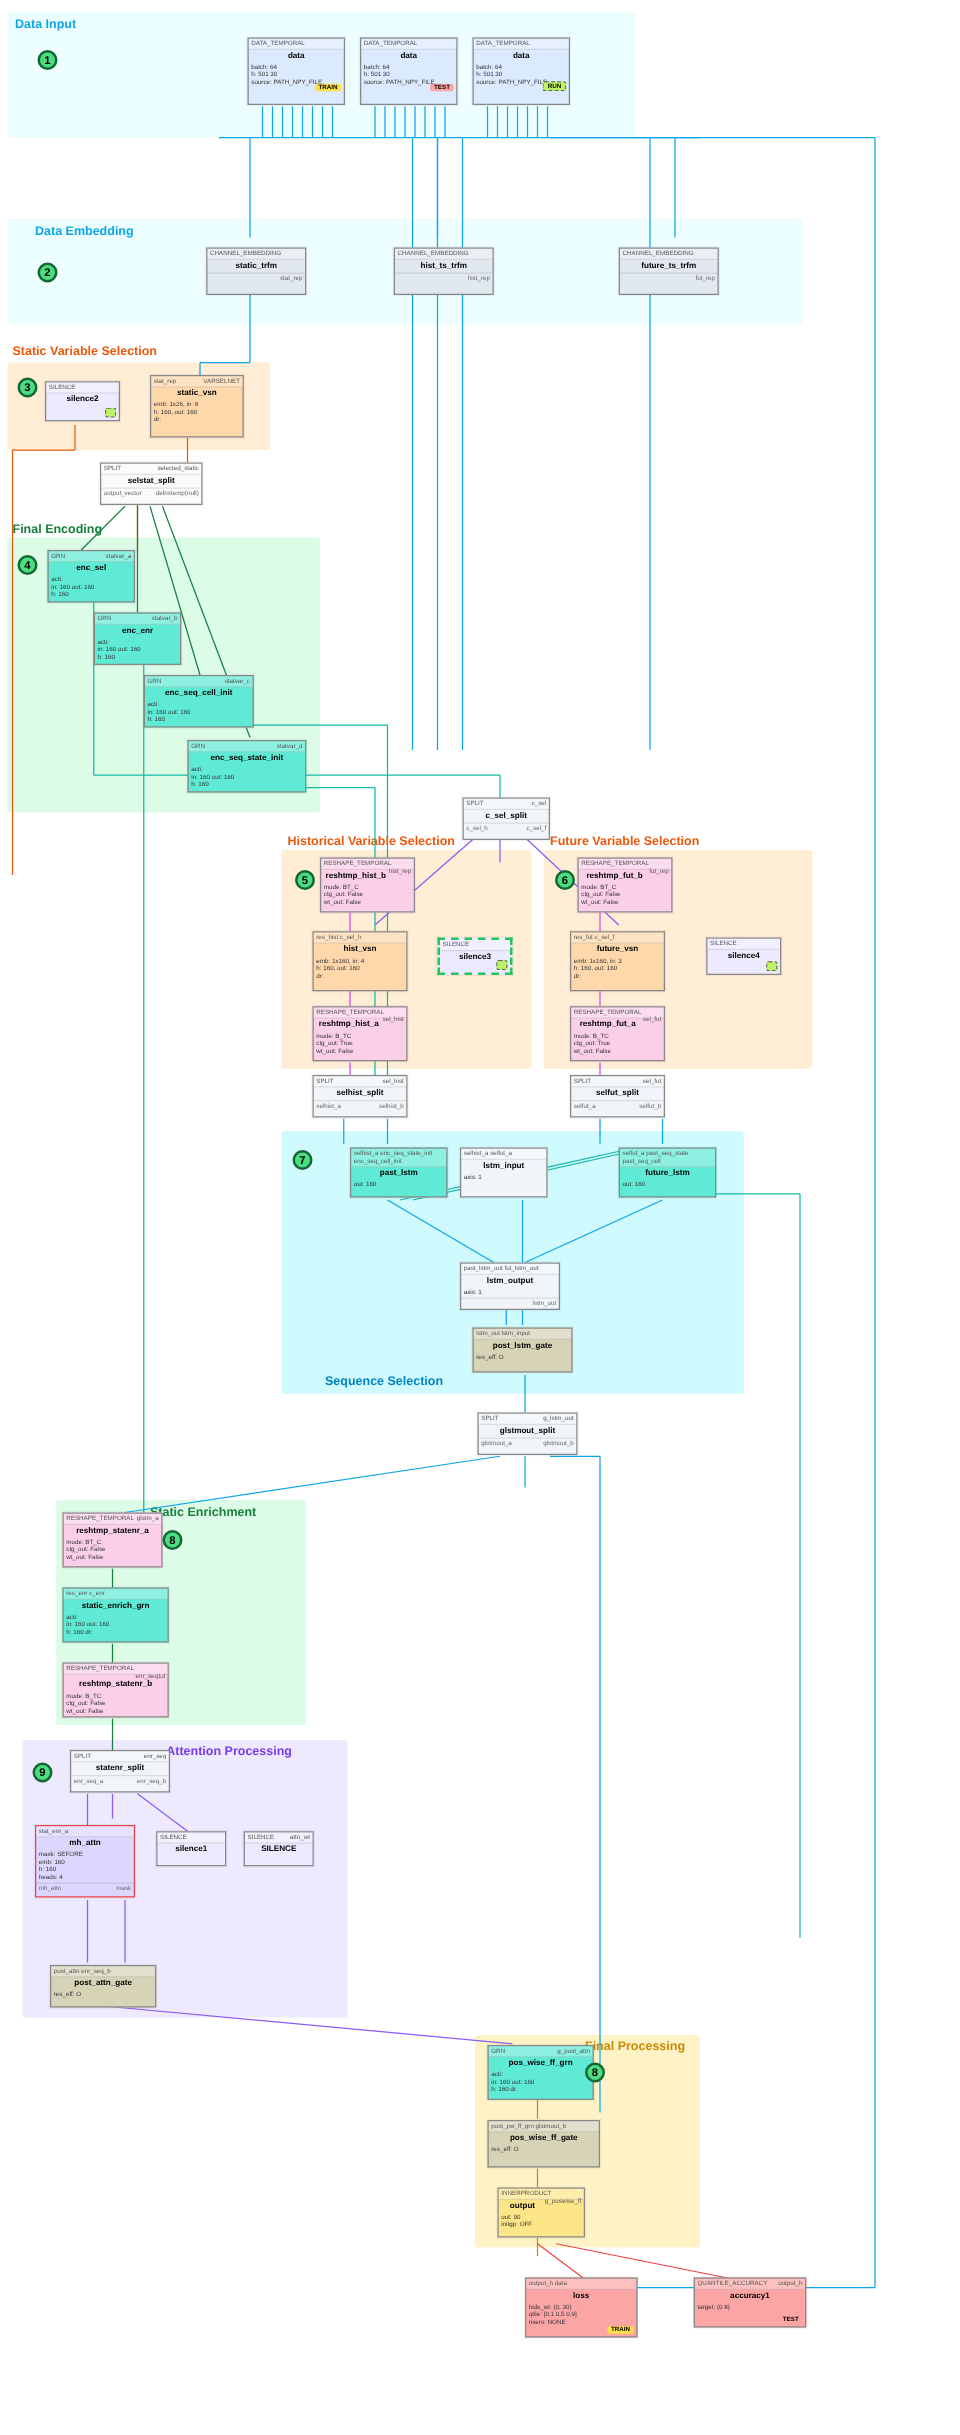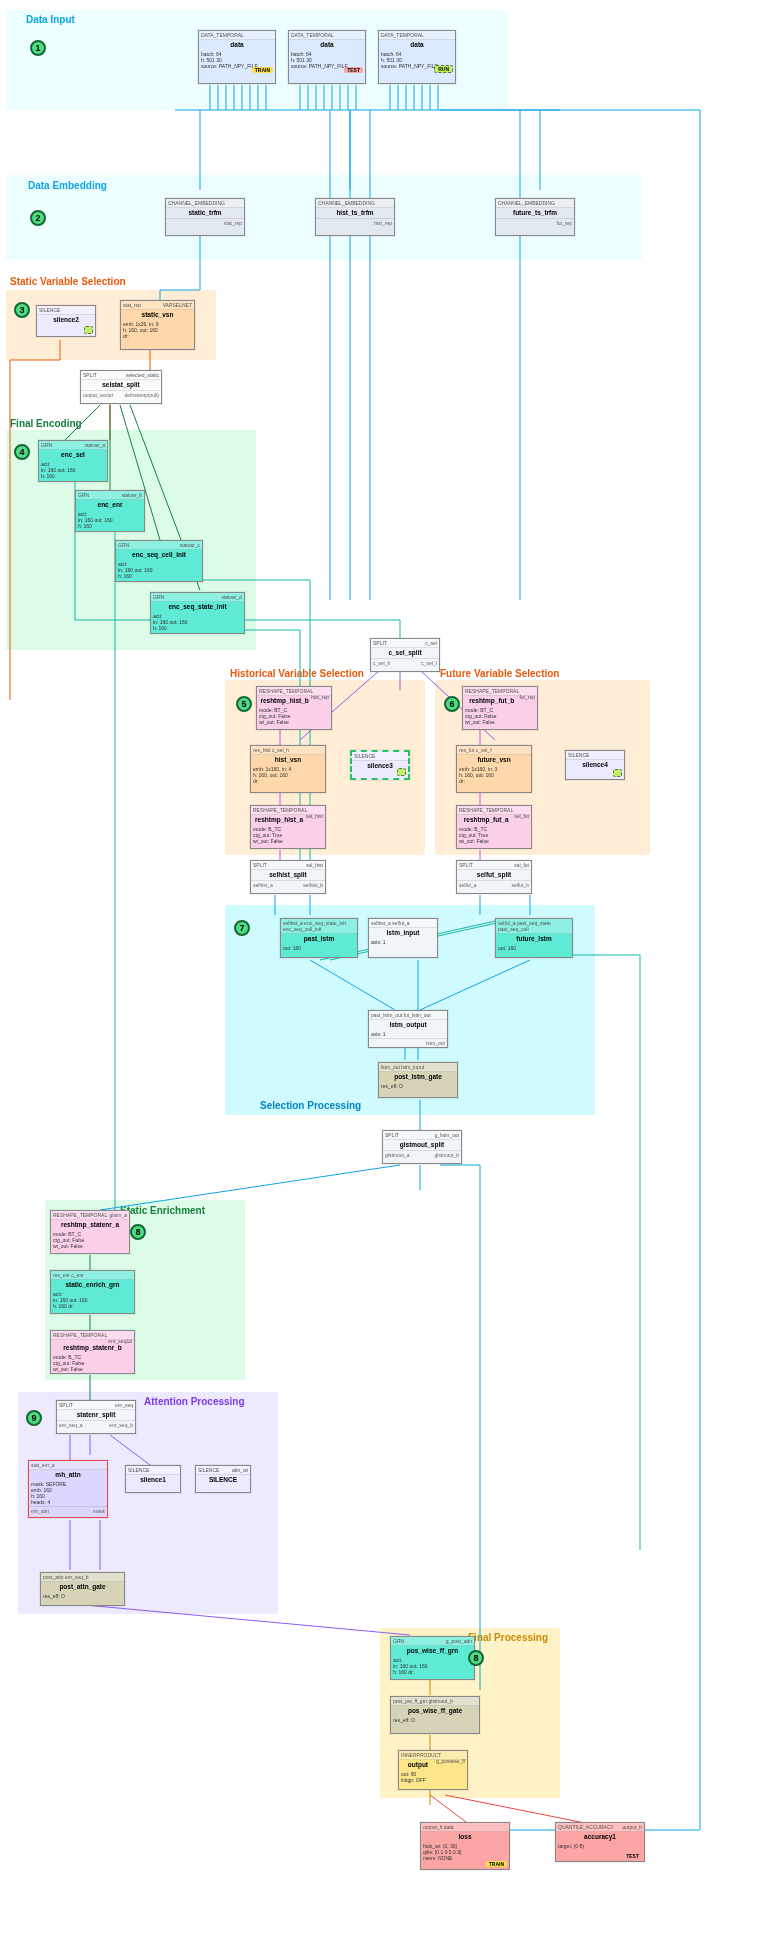--- a/index.html
+++ b/index.html
@@ -244,21 +244,21 @@
     <line class="w" x1="430" y1="1790" x2="430" y2="1805"></line>
   </g>
 
   <g stroke="#ef4444">
     <line class="w" x1="430" y1="1795" x2="470" y2="1825"></line>
     <line class="w" x1="445" y1="1795" x2="595" y2="1825"></line>
   </g>
 </svg>
 
 <div class="region" style="left:6px; top:10px; width:502px; height:100px; background:#ecfeff;"></div>
-<div class="region-label" style="left:26px; top:14px; color:#0ea5e9;">Data Input</div>
+<div class="region-label" style="left:12px; top:14px; color:#0ea5e9;">Data Input</div>
 <div class="badge-num" style="left:30px; top:40px;">1</div>
 
 <div class="node" style="left:198px; top:30px; width:78px; height:54px; background:#dbeafe;">
   <div class="node-header">DATA_TEMPORAL</div>
   <div class="node-title">data</div>
   <div class="node-body">
     <div>batch: 64</div>
     <div>h: 501 30</div>
     <div>source: PATH_NPY_FILE</div>
   </div>
@@ -476,21 +476,21 @@
 <div class="node" style="left:456px; top:860px; width:76px; height:34px; background:#f1f5f9;">
   <div class="node-header"><span>SPLIT</span>&nbsp;<span style="float:right;">sel_fut</span></div>
   <div class="node-title">selfut_split</div>
   <div class="node-footer">
       <span>selfut_a</span>
       <span>selfut_b</span>
     </div>
 </div>
 
 <div class="region" style="left:225px; top:905px; width:370px; height:210px; background:#cffafe;"></div>
-<div class="region-label" style="left:260px; top:1100px; color:#0284c7;">Selection Processing</div>
+<div class="region-label" style="left:260px; top:1100px; color:#0284c7;">Sequence Selection</div>
 <div class="badge-num" style="left:234px; top:920px;">7</div>
 
 <div class="node" style="left:280px; top:918px; width:78px; height:40px; background:#5eead4;">
   <div class="node-header">selhist_a enc_seq_state_init enc_seq_cell_init</div>
   <div class="node-title">past_lstm</div>
   <div class="node-body">
       <div>out: 160</div>
     </div>
 </div>
 <div class="node" style="left:368px; top:918px; width:70px; height:40px; background:#f1f5f9;">
@@ -562,21 +562,21 @@
   <div class="node-header"><span>RESHAPE_TEMPORAL</span>&nbsp;<span style="float:right;">enr_seq1d</span></div>
   <div class="node-title">reshtmp_statenr_b</div>
   <div class="node-body">
       <div>mode: B_TC</div>
       <div>ctg_out: False</div>
       <div>wt_out: False</div>
     </div>
 </div>
 
 <div class="region" style="left:18px; top:1392px; width:260px; height:222px; background:#ede9fe;"></div>
-<div class="region-label" style="left:144px; top:1396px; color:#7c3aed;">Attention Processing</div>
+<div class="region-label" style="left:133px; top:1396px; color:#7c3aed;">Attention Processing</div>
 <div class="badge-num" style="left:26px; top:1410px;">9</div>
 
 <div class="node" style="left:56px; top:1400px; width:80px; height:34px; background:#f1f5f9;">
   <div class="node-header"><span>SPLIT</span>&nbsp;<span style="float:right;">enr_seq</span></div>
   <div class="node-title">statenr_split</div>
   <div class="node-footer">
       <span>enr_seq_a</span>
       <span>enr_seq_b</span>
     </div>
 </div>

